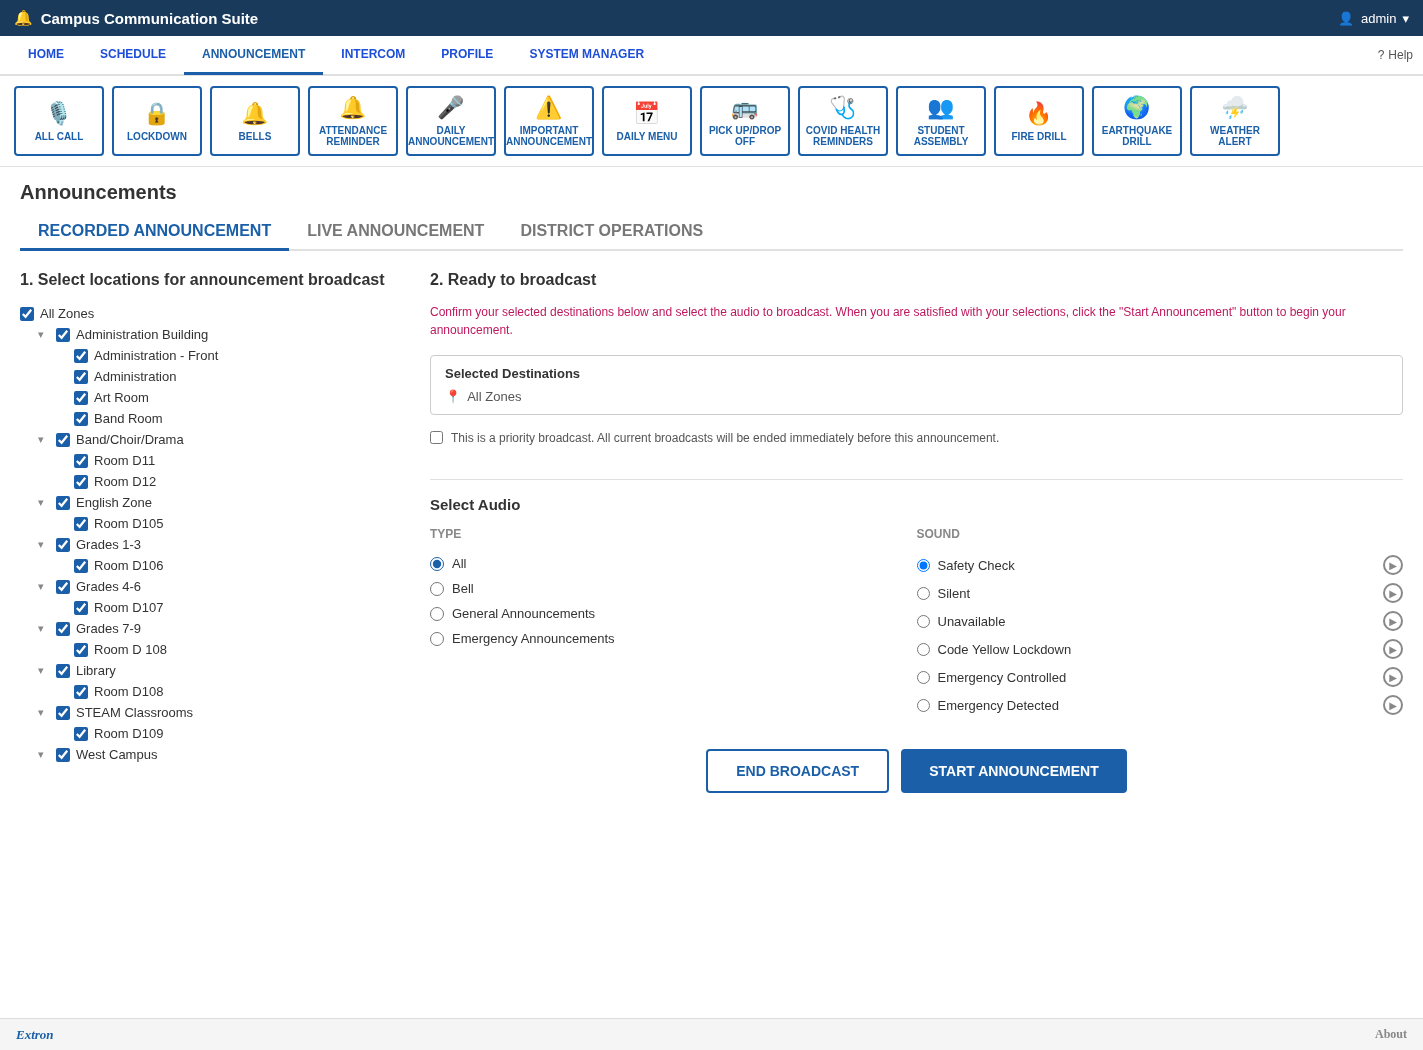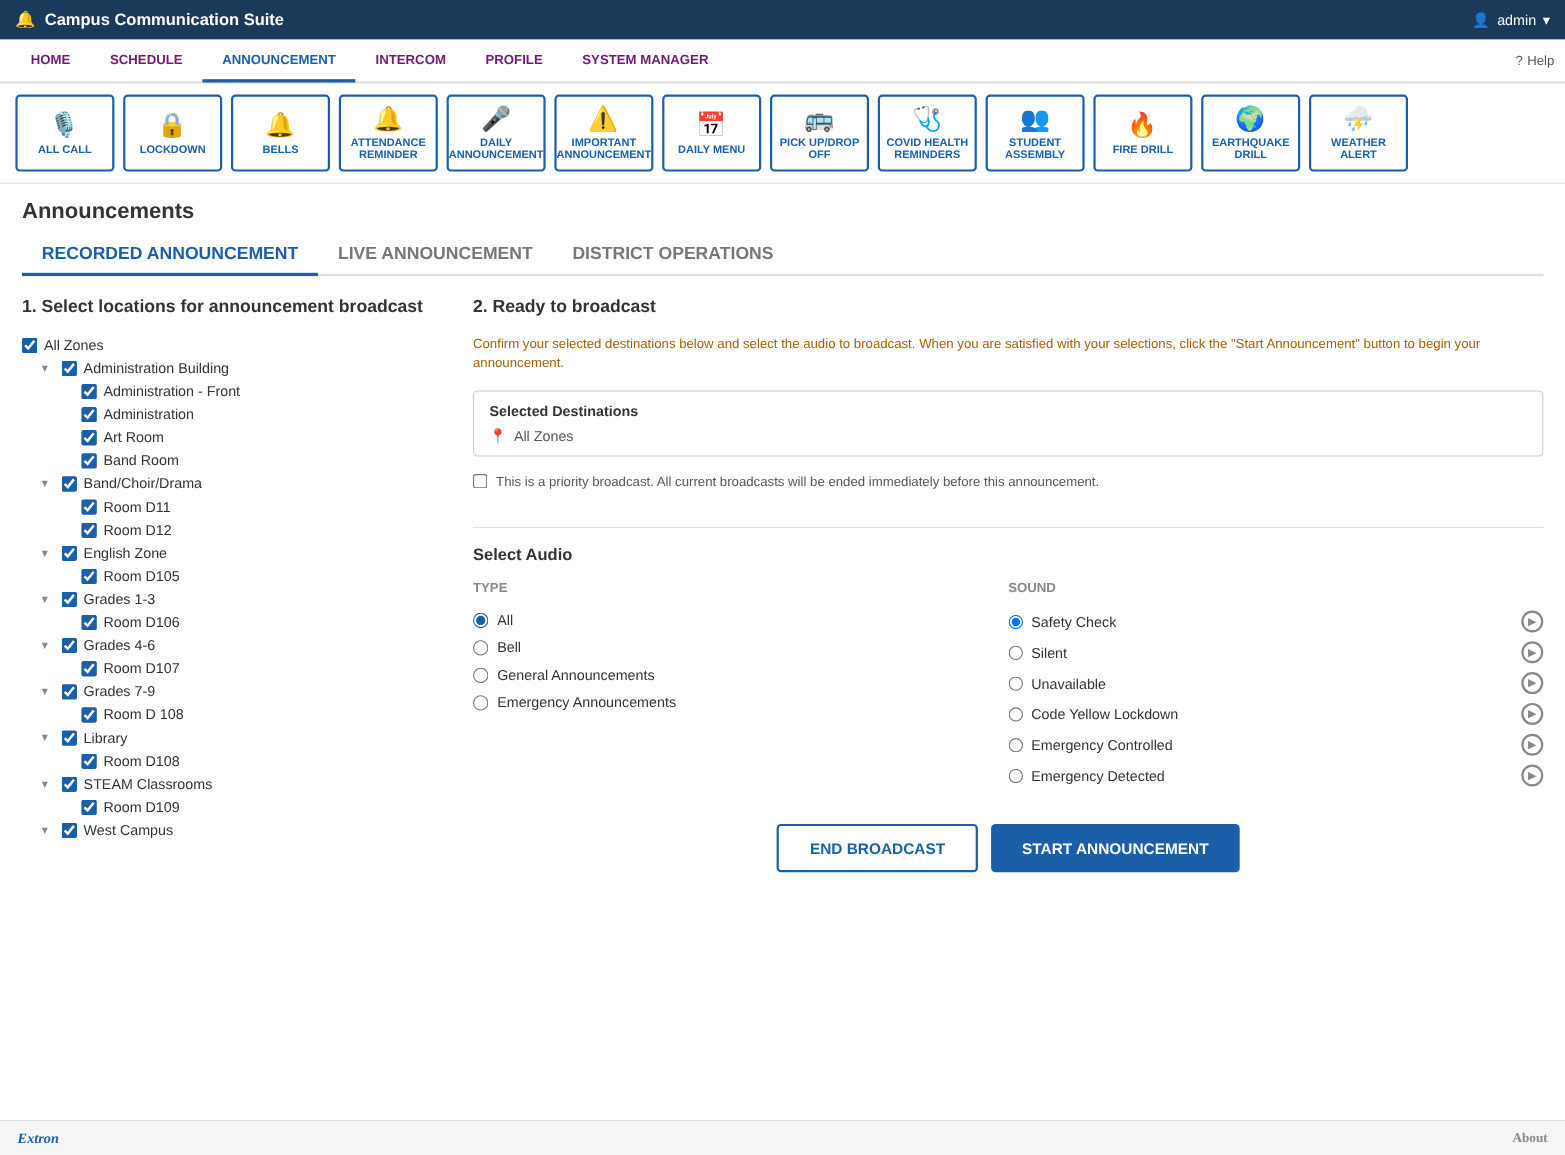--- a/index.html
+++ b/index.html
@@ -29,21 +29,21 @@
       justify-content: space-between;
     }
     .main-nav-links { display: flex; gap: 0; }
     .nav-link {
       padding: 0 18px;
       height: 40px;
       display: flex;
       align-items: center;
       font-size: 12px;
       font-weight: bold;
-      color: #701a75;
+      color: #1d4ed8;
       cursor: pointer;
       border-bottom: 3px solid transparent;
       text-transform: uppercase;
     }
     .nav-link.active { color: #1a5fa8; border-bottom: 3px solid #1a5fa8; }
     .nav-help { font-size: 12px; color: #555; display: flex; align-items: center; gap: 4px; cursor: pointer; }
 
     
     .quick-actions {
       padding: 10px 14px;
@@ -100,21 +100,21 @@
 
     
     .location-tree { font-size: 13px; }
     .tree-item { display: flex; align-items: center; gap: 6px; padding: 3px 0; cursor: pointer; }
     .tree-item input[type="checkbox"] { width: 14px; height: 14px; accent-color: #1a5fa8; }
     .tree-group { margin-left: 18px; }
     .tree-group-inner { margin-left: 36px; }
     .expand-icon { font-size: 11px; color: #888; cursor: pointer; width: 12px; }
 
     
-    .broadcast-desc { font-size: 12px; color: #a16207; margin-bottom: 16px; line-height: 1.5; }
+    .broadcast-desc { font-size: 12px; color: #be185d; margin-bottom: 16px; line-height: 1.5; }
 
     .destinations-box {
       border: 1px solid #ccc;
       border-radius: 4px;
       padding: 10px 14px;
       margin-bottom: 14px;
     }
     .destinations-label { font-size: 13px; font-weight: bold; margin-bottom: 8px; }
     .destinations-value { display: flex; align-items: center; gap: 6px; font-size: 13px; color: #555; }
     .pin-icon { color: #888; }

